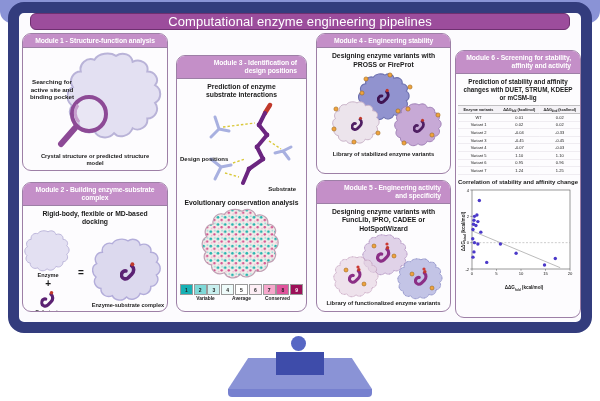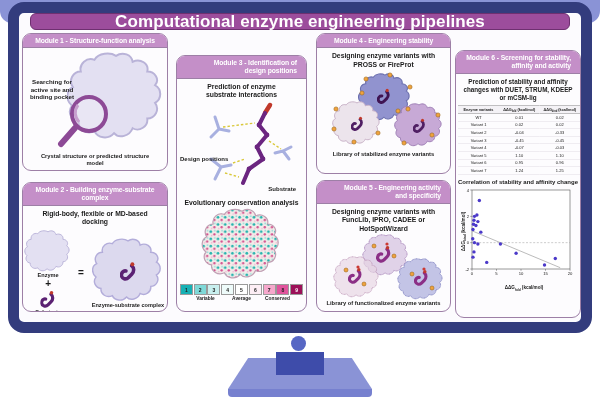--- a/index.html
+++ b/index.html
@@ -11,21 +11,21 @@
   .webcam-dot{left:291px;top:336px;width:15px;height:15px;border-radius:50%;background:#5767c4;}
   .stand-base-top{left:228px;top:358px;width:144px;height:31px;background:#8a93d6;
       clip-path:polygon(14% 0,86% 0,100% 100%,0 100%);}
   .stand-base-front{left:228px;top:389px;width:144px;height:8px;background:#7680cf;border-radius:0 0 4px 4px;}
   .stand-neck{left:276px;top:352px;width:48px;height:23px;background:#3e4caa;}
   .screen{left:8px;top:2px;width:584px;height:331px;box-sizing:border-box;
       border:11px solid #333c7d;border-radius:16px;background:#fcfbfe;}
   
   .title-bar{left:30px;top:13px;width:540px;height:17px;background:#9c4d9c;border:1px solid #6e3070;
       border-radius:6px;box-sizing:border-box;display:flex;align-items:center;justify-content:center;}
-  .title-bar .t{color:#fff;font-weight:bold;font-size:17px;letter-spacing:.1px;}
+  .title-bar .t{color:#fff;font-weight:normal;font-size:13px;letter-spacing:.1px;}
   
   .module{box-sizing:border-box;border:1.2px solid #9d7fa6;border-radius:9px;background:#fdfcfe;
       overflow:hidden;display:flex;flex-direction:column;}
   .mhead{background:#c48fc8;color:#fff;font-weight:bold;font-size:6.8px;line-height:1.25;
       text-align:center;padding:2.5px 3px;border-bottom:1.2px solid #9d7fa6;letter-spacing:-.1px;}
   .mhead.right{text-align:right;padding-right:9px;}
   .mbody{flex:1;position:relative;padding:2px;}
   .sub{font-weight:bold;font-size:6.8px;text-align:center;line-height:1.25;margin:2px 4px 0 4px;}
   .cap{font-weight:bold;font-size:5.8px;text-align:center;line-height:1.2;}
   .m1{left:22px;top:33px;width:146px;height:138px;}

